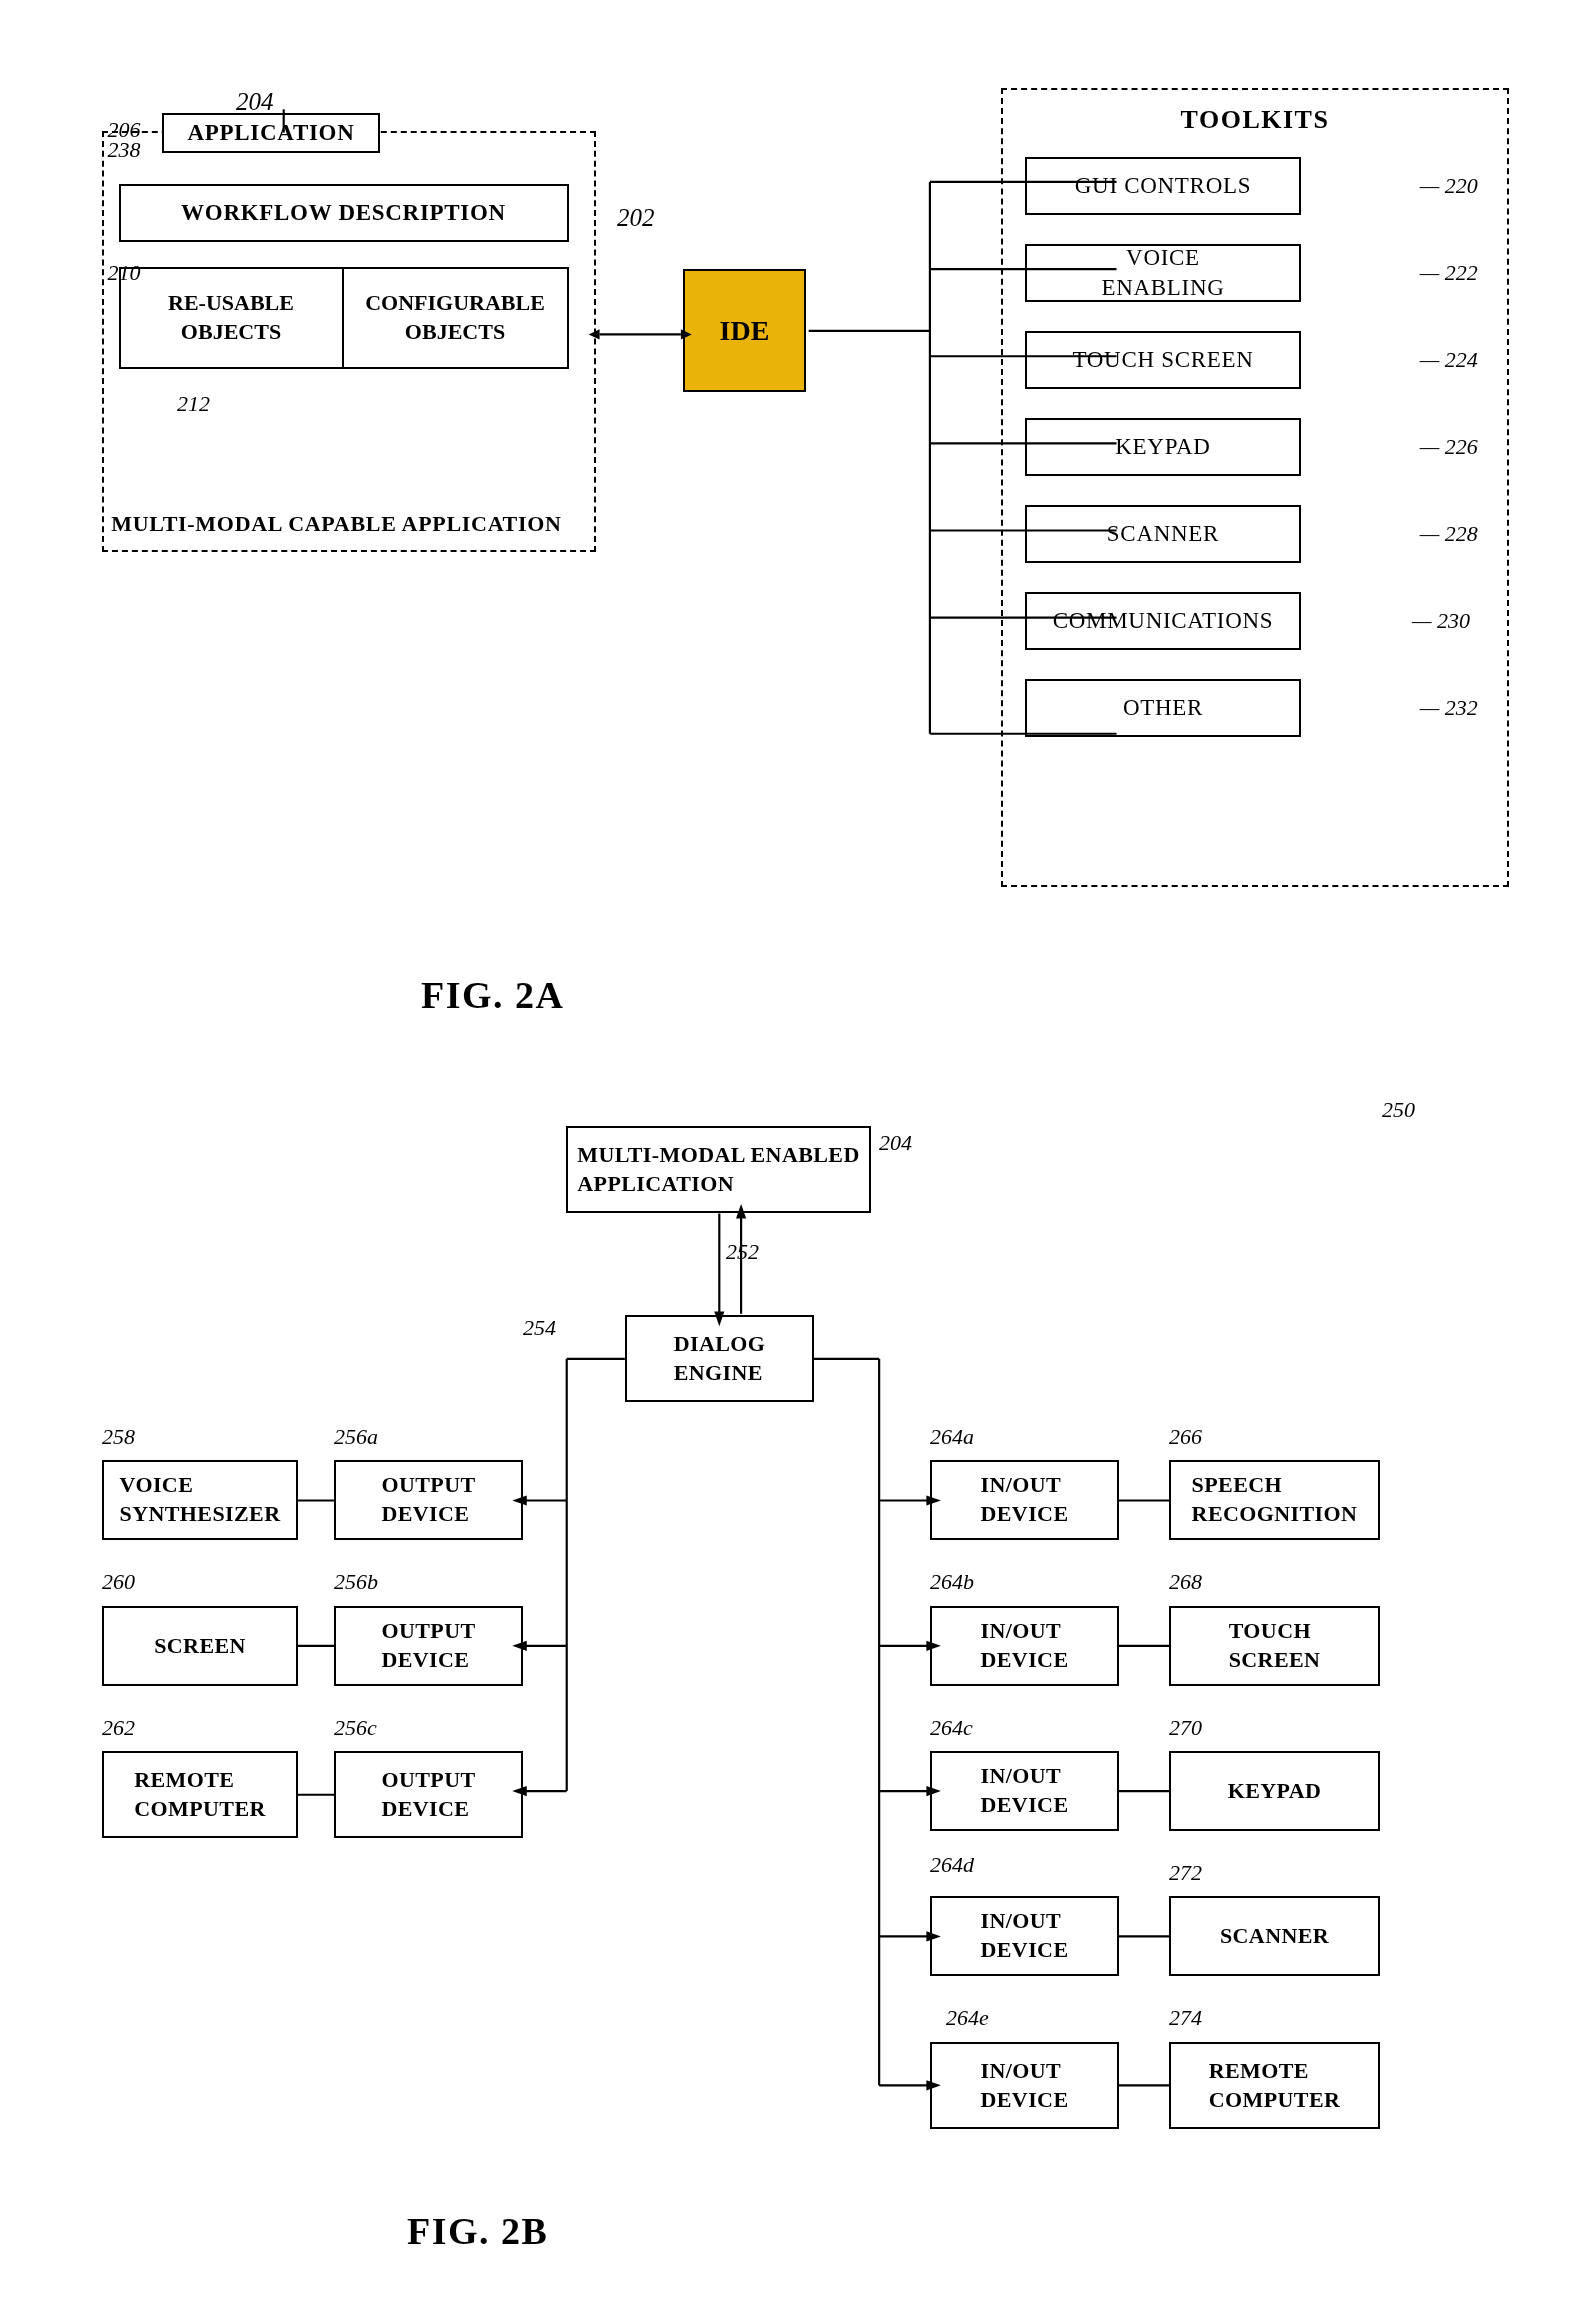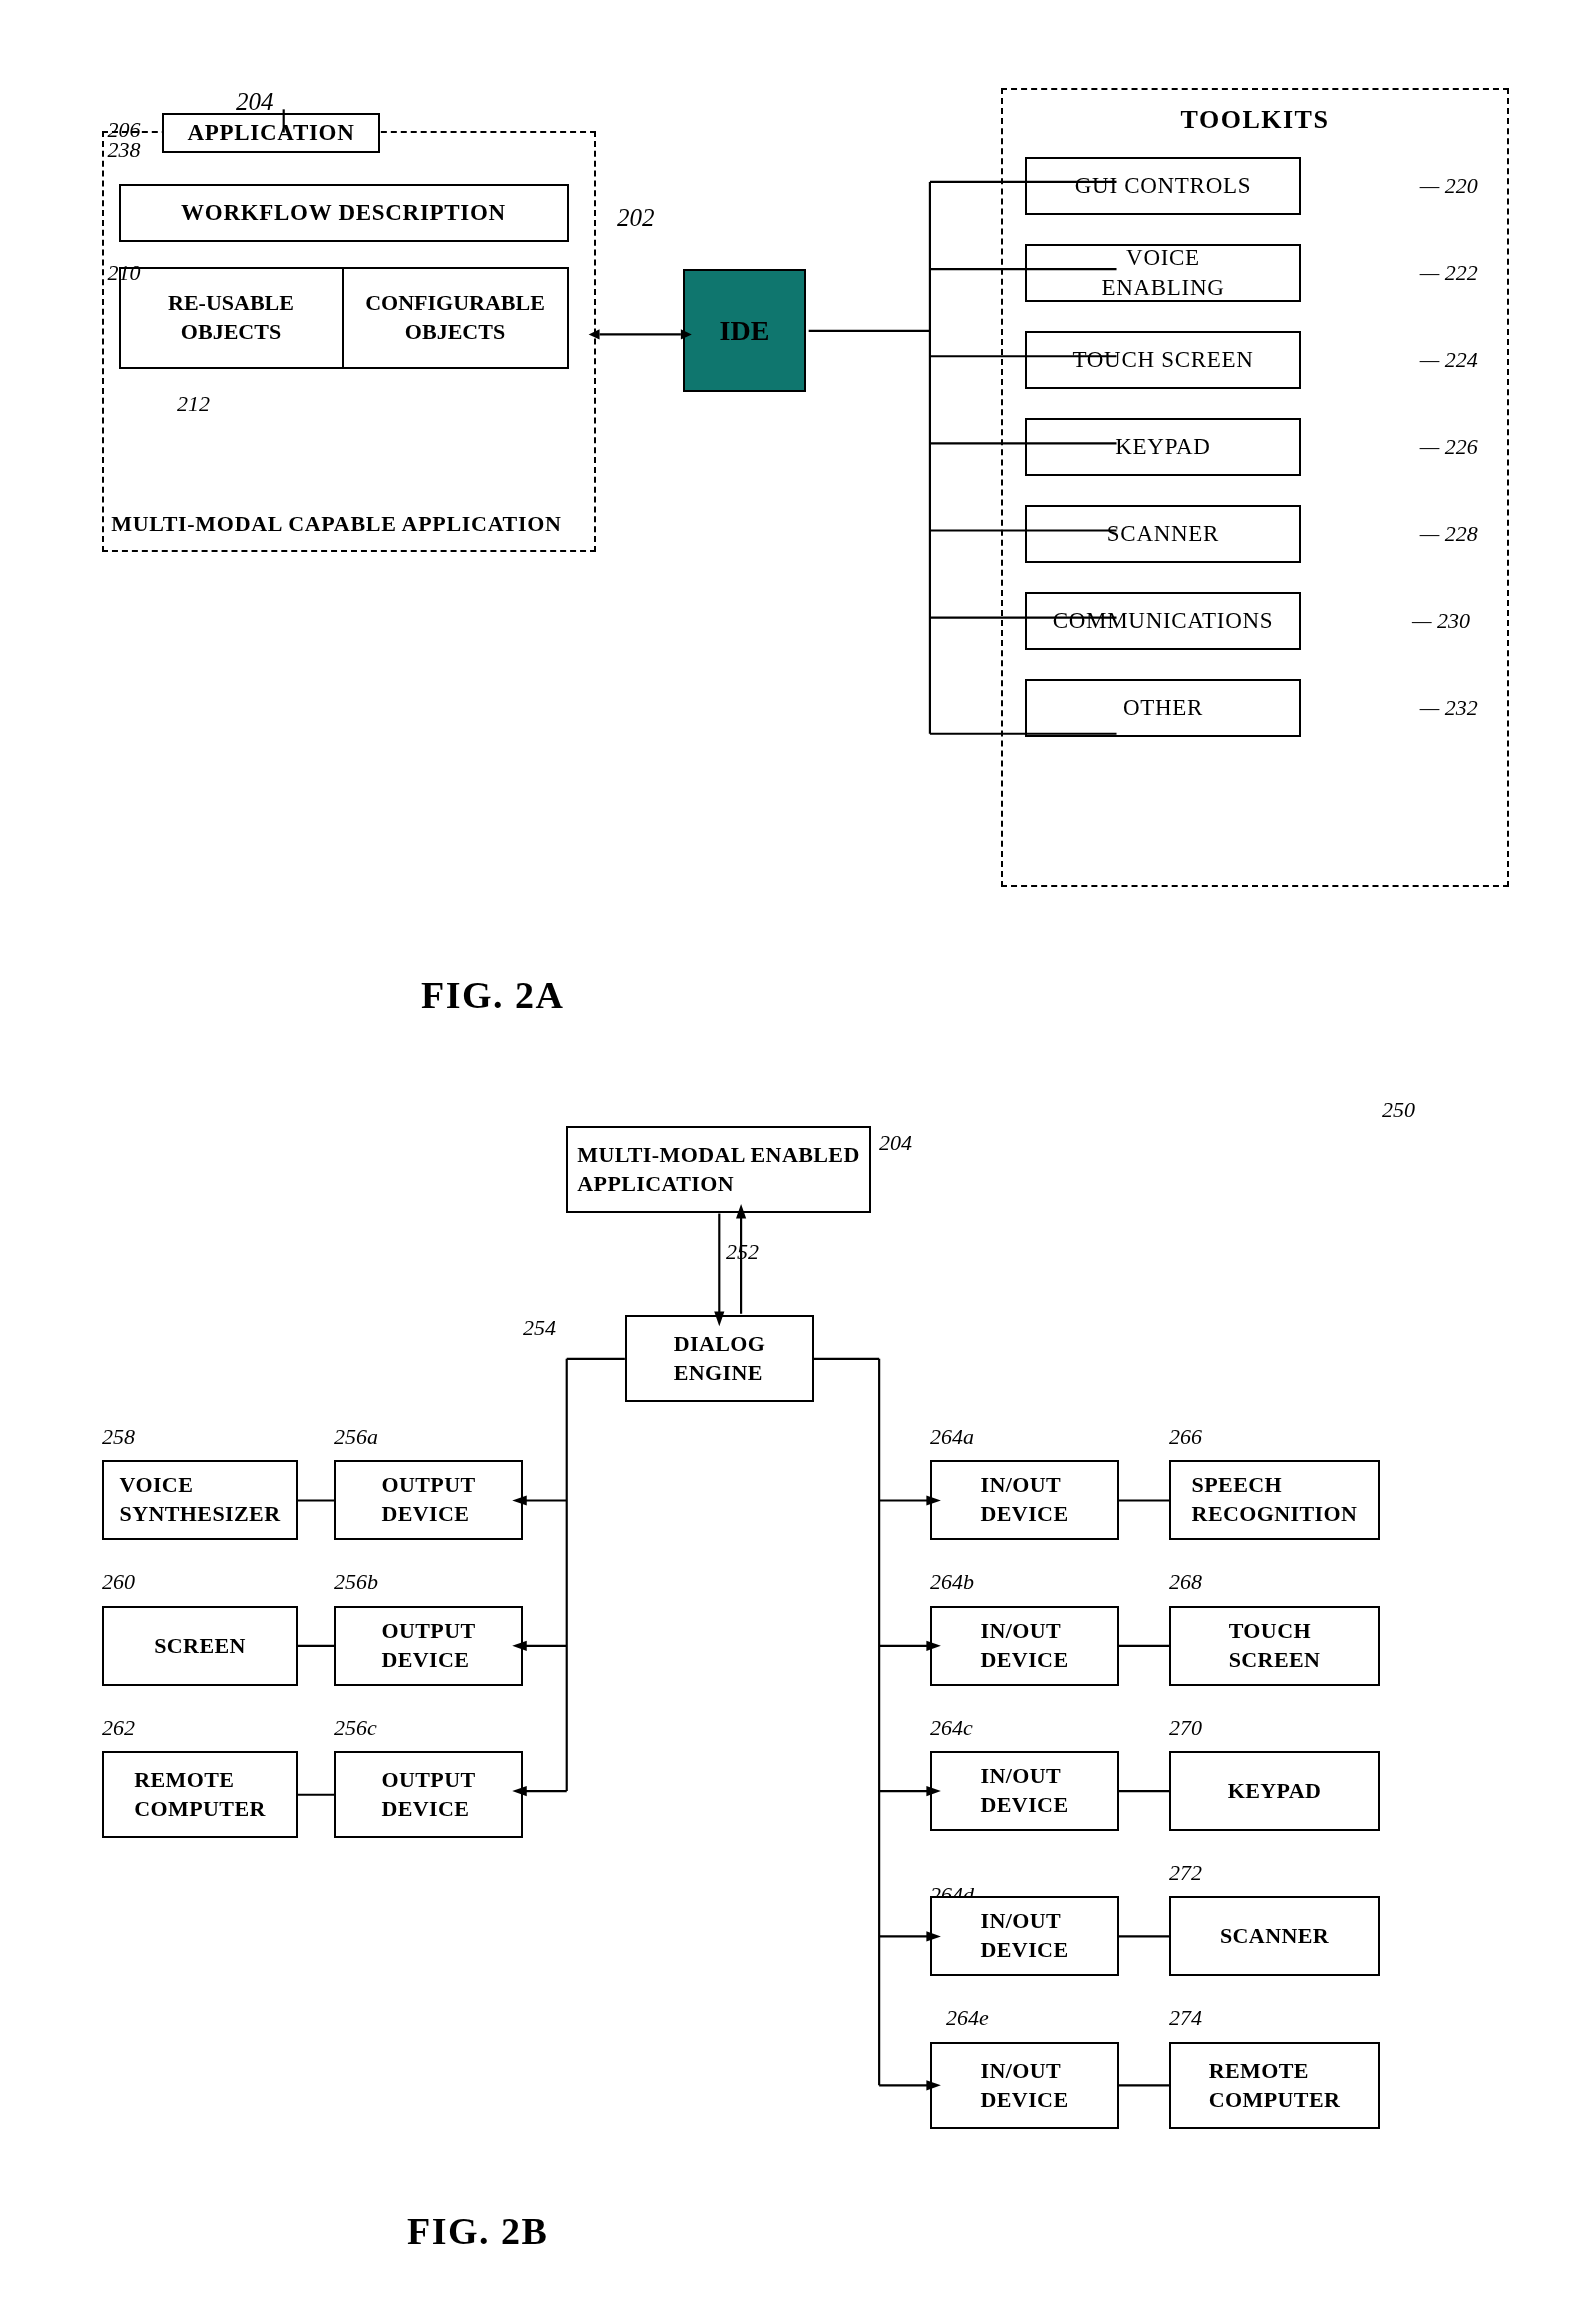--- a/index.html
+++ b/index.html
@@ -161,21 +161,21 @@
     .ide-box {
       position: absolute;
       left: 625px;
       top: 225px;
       width: 123px;
       height: 123px;
       border: 2.2px solid #000;
       display: flex;
       align-items: center;
       justify-content: center;
-      background: #0f766e;
+      background: #eab308;
     }
     .ide-box span {
       font-size: 28px;
       font-weight: bold;
     }
 
     
     .right-dashed-box {
       position: absolute;
       right: 22px;
@@ -488,21 +488,21 @@
     <div class="box-std" style="left:872px; top:661px; width:189px; height:80px;">
       <span>IN/OUT<br>DEVICE</span>
     </div>
 
     <span class="ref-italic" style="top:625px; left:1111px;">270</span>
 
     <div class="box-std" style="left:1111px; top:661px; width:211px; height:80px;">
       <span>KEYPAD</span>
     </div>
 
-    <span class="ref-italic" style="top:792px; left:872px;">264d</span>
+    <span class="ref-italic" style="top:762px; left:872px;">264d</span>
 
     <div class="box-std" style="left:872px; top:806px; width:189px; height:80px;">
       <span>IN/OUT<br>DEVICE</span>
     </div>
 
     <span class="ref-italic" style="top:770px; left:1111px;">272</span>
 
     <div class="box-std" style="left:1111px; top:806px; width:211px; height:80px;">
       <span>SCANNER</span>
     </div>

